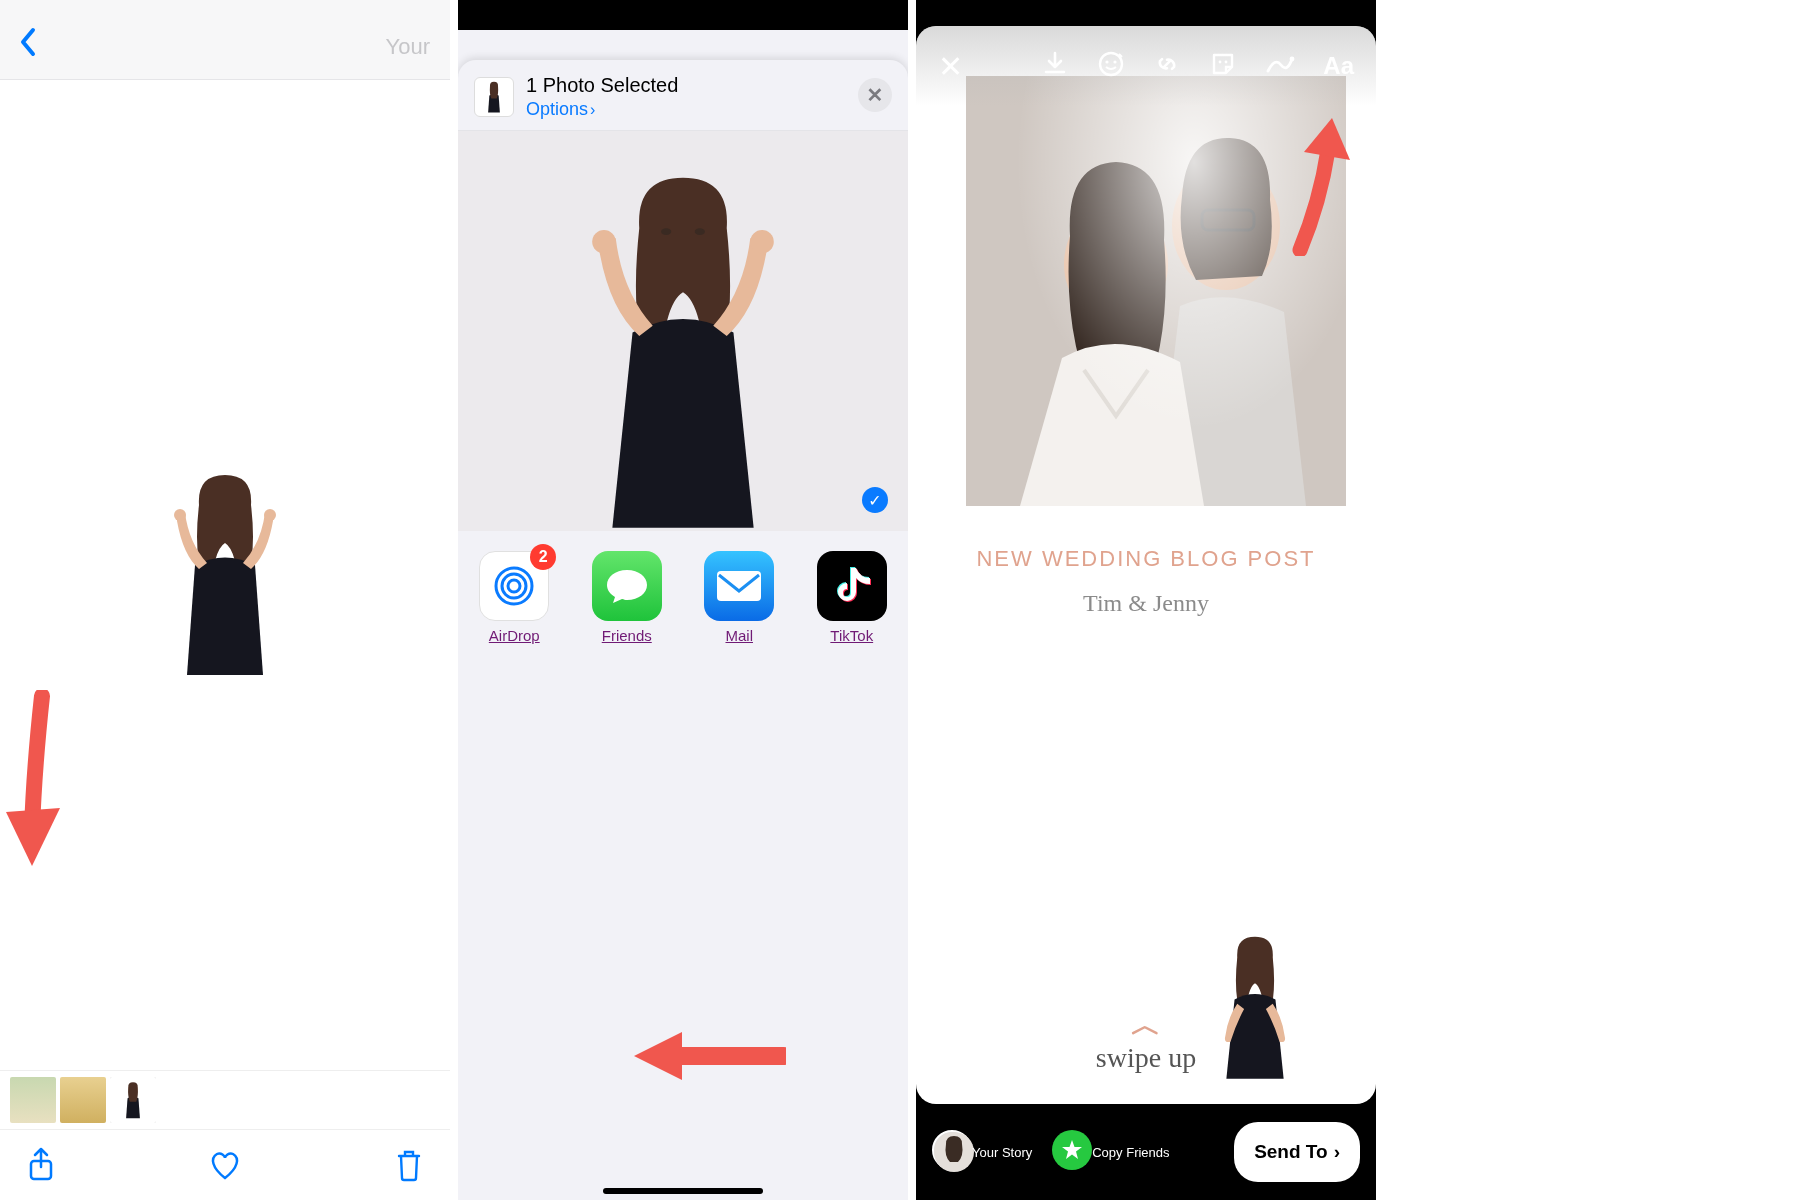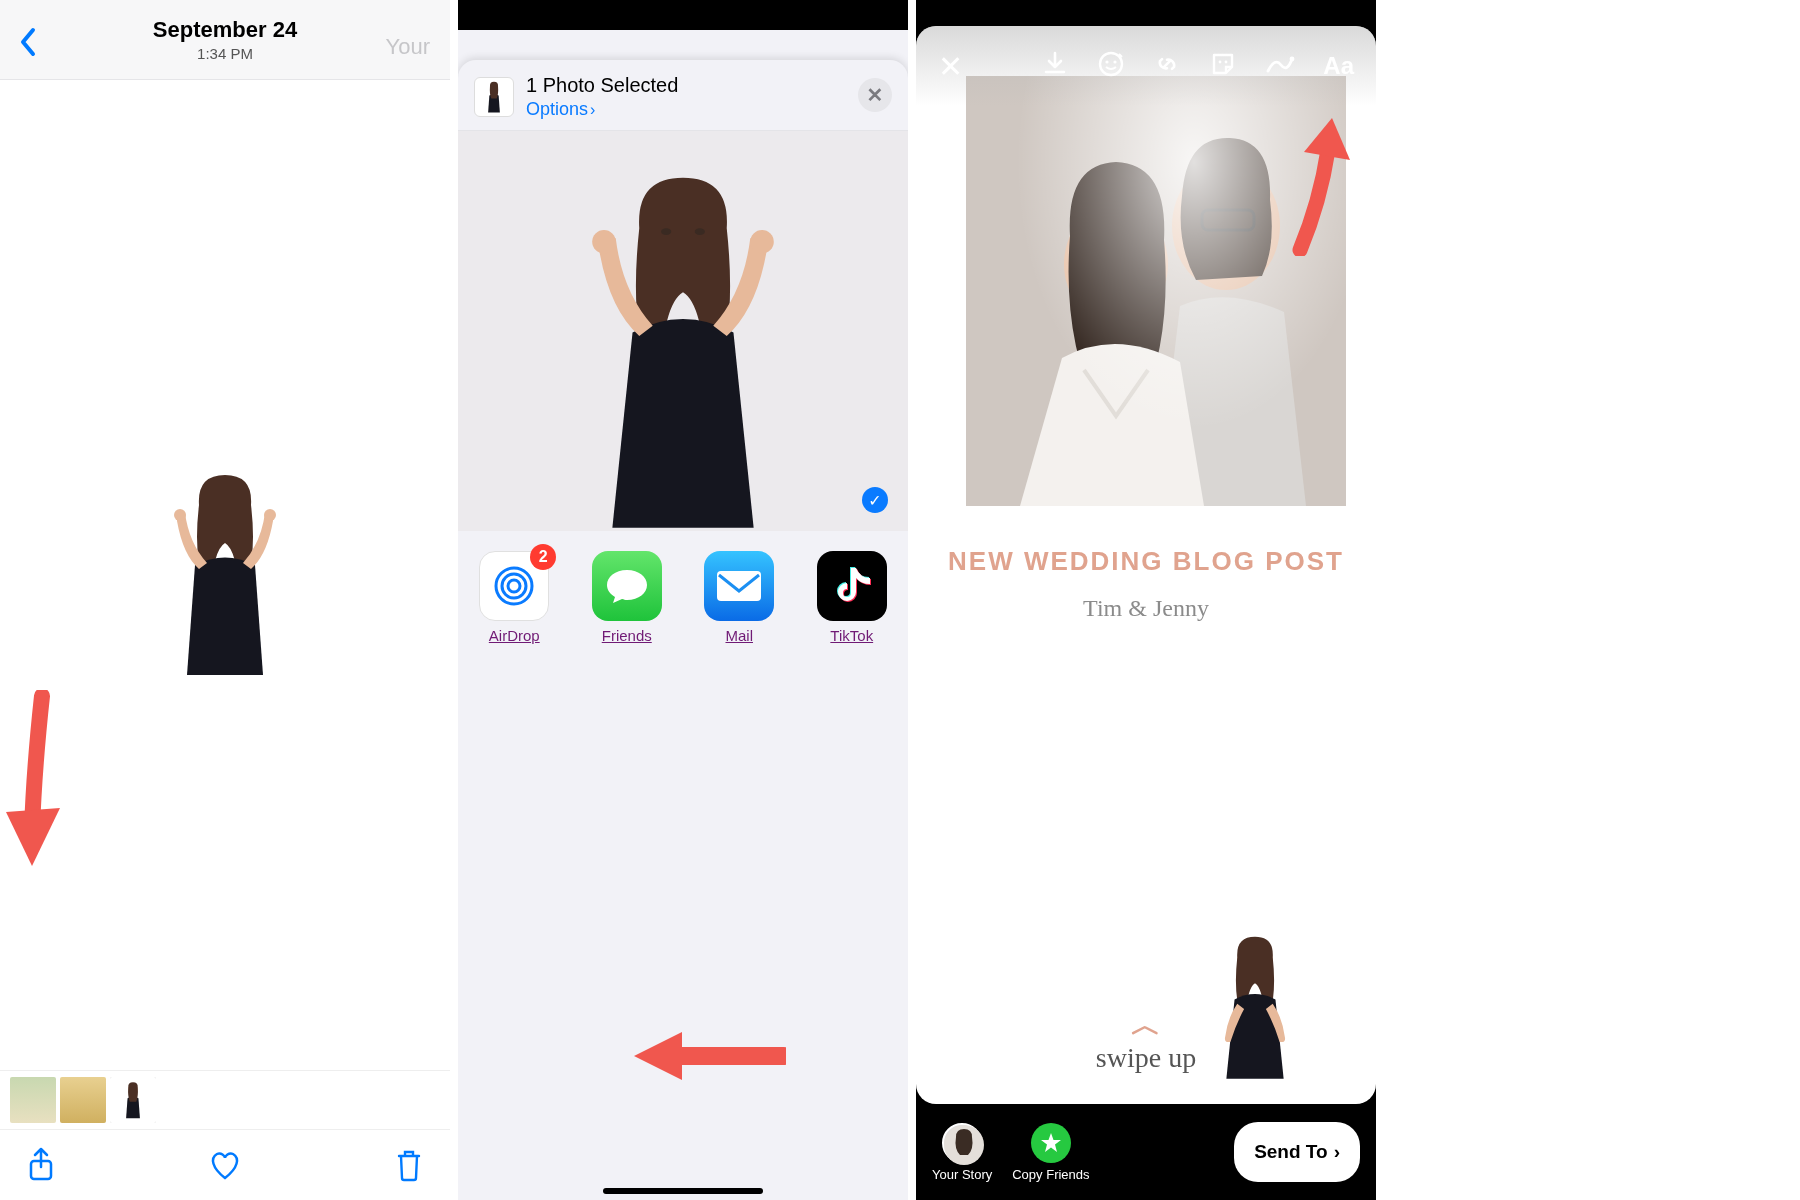--- a/index.html
+++ b/index.html
@@ -149,58 +149,54 @@
   .wed-veil {
     position:absolute; inset:0;
     background:radial-gradient(ellipse at 60% 20%, rgba(255,255,255,0.85), rgba(255,255,255,0) 55%);
   }
   .p3-annot-arrow {
     position:absolute; right:24px; top:90px; width:80px; height:140px; pointer-events:none;
   }
   .p3-text-block {
     position:absolute; top:520px; left:0; right:0; text-align:center;
   }
-  .p3-t1 { font-size:26px; font-weight:700; letter-spacing:2px; color:#e0a38e; }
+  .p3-t1 { font-size:22px; font-weight:400; letter-spacing:2px; color:#e0a38e; }
   .p3-t2 { font-size:24px; color:#8b8b8b; font-family:Georgia,serif; margin-top:18px; }
   .p3-swipe {
     position:absolute; bottom:30px; left:50%; transform:translateX(-50%);
     text-align:center;
   }
   .p3-chev { color:#e0a38e; font-size:30px; font-weight:800; }
   .p3-swipe-txt { font-family:"Brush Script MT",cursive; font-size:28px; color:#555; margin-top:-4px; }
   .p3-person-small { position:absolute; right:66px; bottom:20px; }
 
   .p3-bottombar {
     position:absolute; bottom:0; left:0; right:0; height:96px;
     background:#000; display:flex; align-items:center; padding:0 16px;
   }
   .p3-left { display:flex; gap:20px; align-items:center; }
-  .p3-dest { display:flex; flex-direction:column; align-items:center; color:#fff; font-size:13px; }
+  .p3-dest { display:flex; flex-direction:row; align-items:center; color:#fff; font-size:13px; }
   .p3-circle { width:40px; height:40px; border-radius:50%; margin-bottom:4px; }
   .p3-story-thumb { background:#ddd; border:2px solid #fff; }
   .p3-cf { background:#26c940; display:flex; align-items:center; justify-content:center; }
   .p3-sendto {
     margin-left:auto; background:#fff; color:#000; border-radius:24px;
     height:60px; padding:0 20px; display:flex; align-items:center; gap:6px;
     font-size:19px; font-weight:600;
   }
 </style>
 </head>
 <body>
 
 <div class="panel p1">
   <div class="p1-header">
     <div class="p1-back">
       <svg width="20" height="30" viewBox="0 0 20 30">
           <path d="M15 3 L5 15 L15 27" fill="none" stroke="#007aff" stroke-width="4" stroke-linecap="round" stroke-linejoin="round"></path>
         </svg>
-    </div>
-    <div class="p1-title-wrap">
-      <div class="p1-title">September 24</div>
-      <div class="p1-time">1:34 PM</div>
     </div>
     <div class="p1-edit">Your</div>
   </div>
 
   <div class="p1-photo-area">
     <div class="person-fig">
       <svg width="160" height="220" viewBox="0 0 160 220">
         <ellipse cx="80" cy="44" rx="26" ry="30" fill="#e7b99a"></ellipse>
         <path d="M54 40 Q52 10 80 10 Q108 10 106 40 Q112 90 100 125 L94 130 Q92 85 80 78 Q68 85 66 130 L60 125 Q48 90 54 40 Z" fill="#4a2f24"></path>
         <path d="M50 100 Q80 85 110 100 L118 210 L42 210 Z" fill="#15161f"></path>

